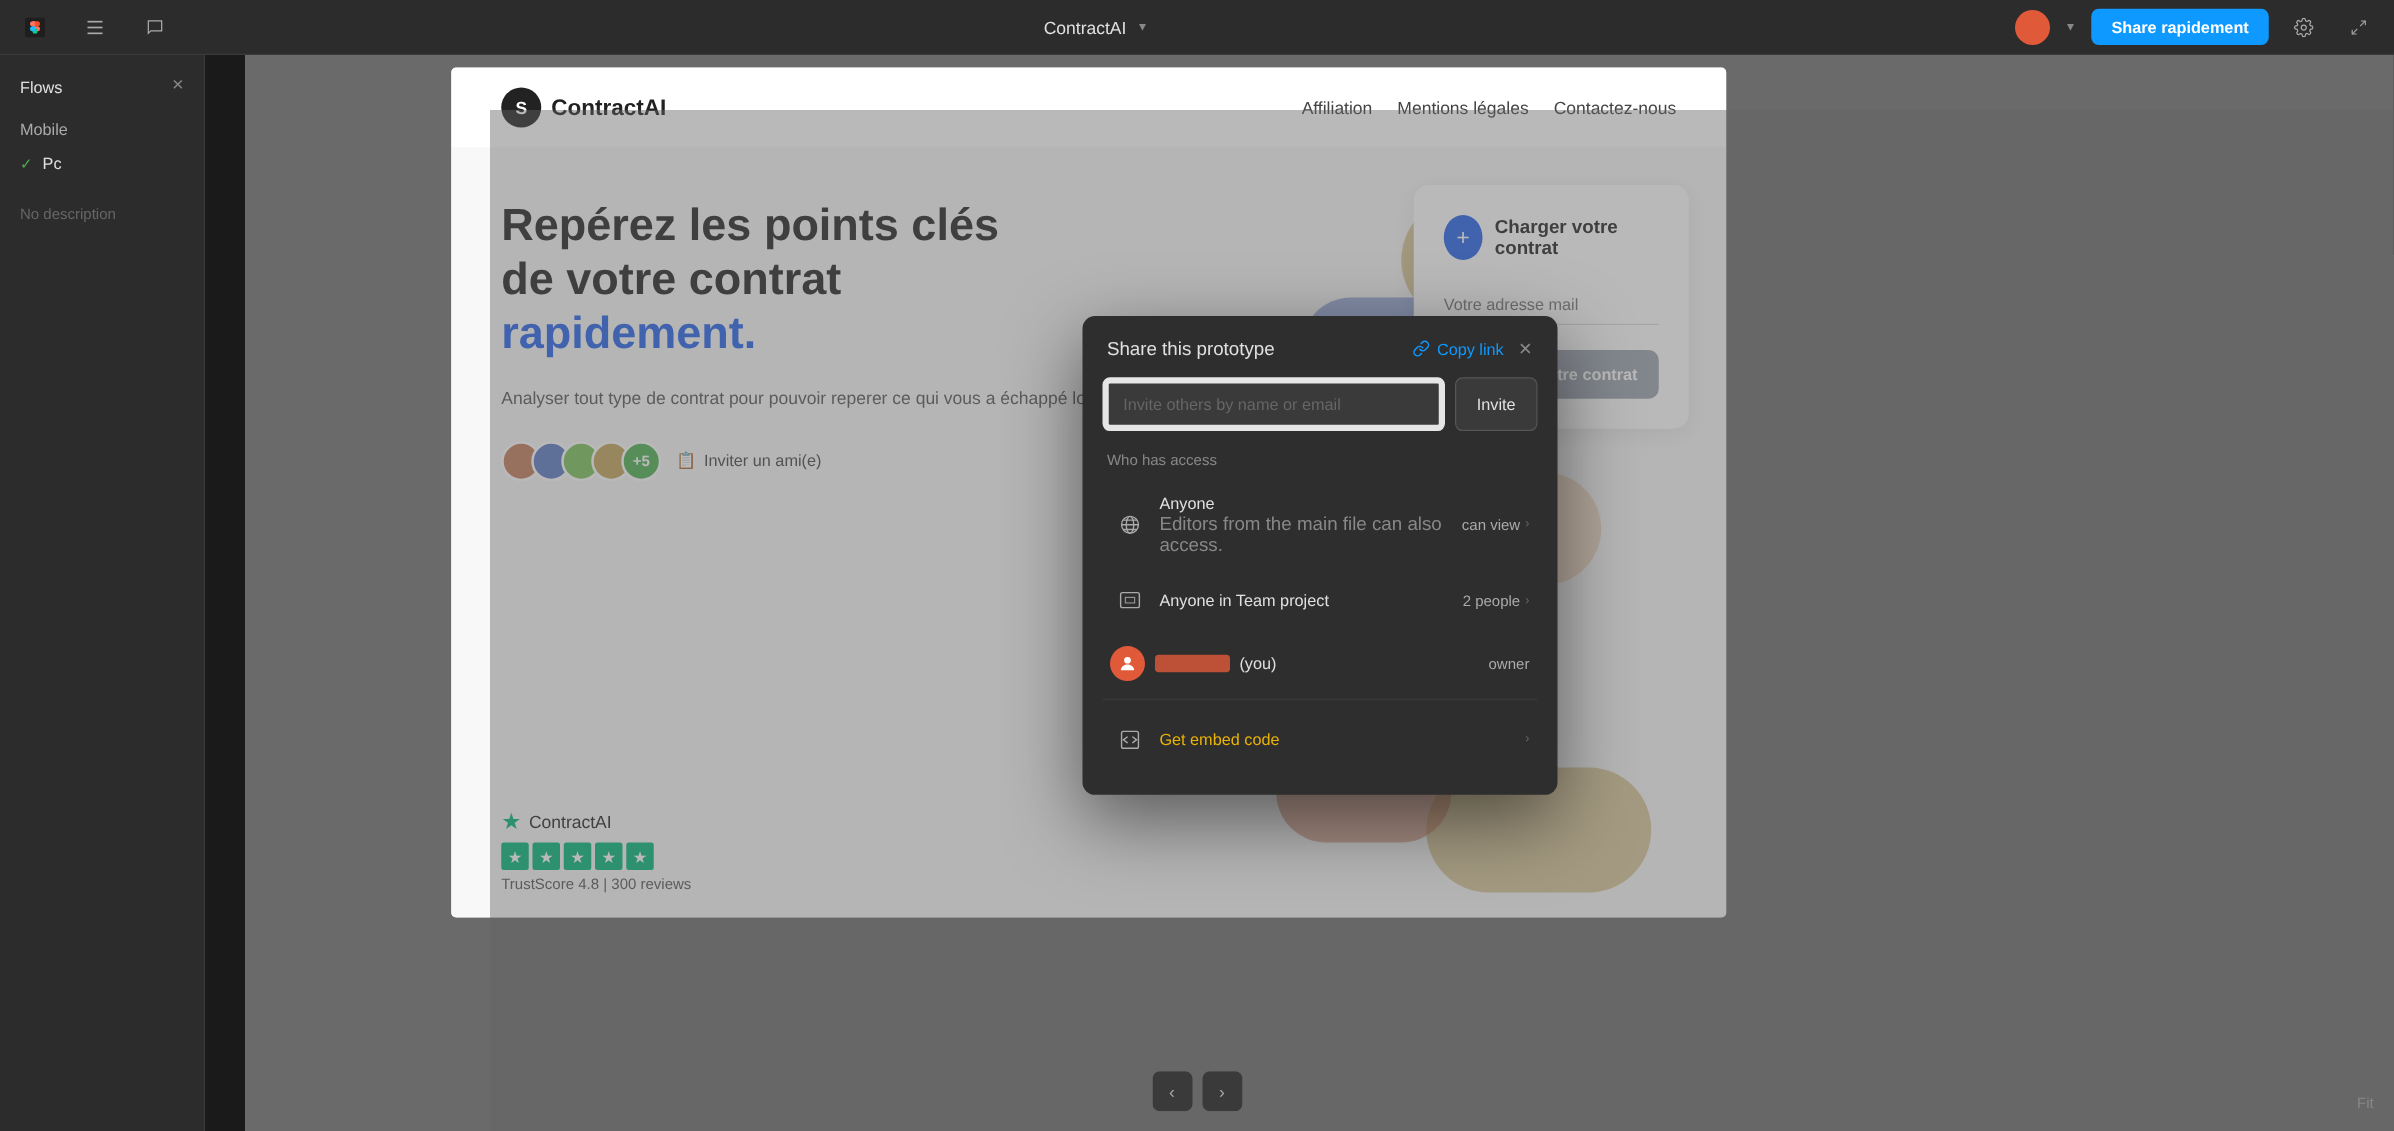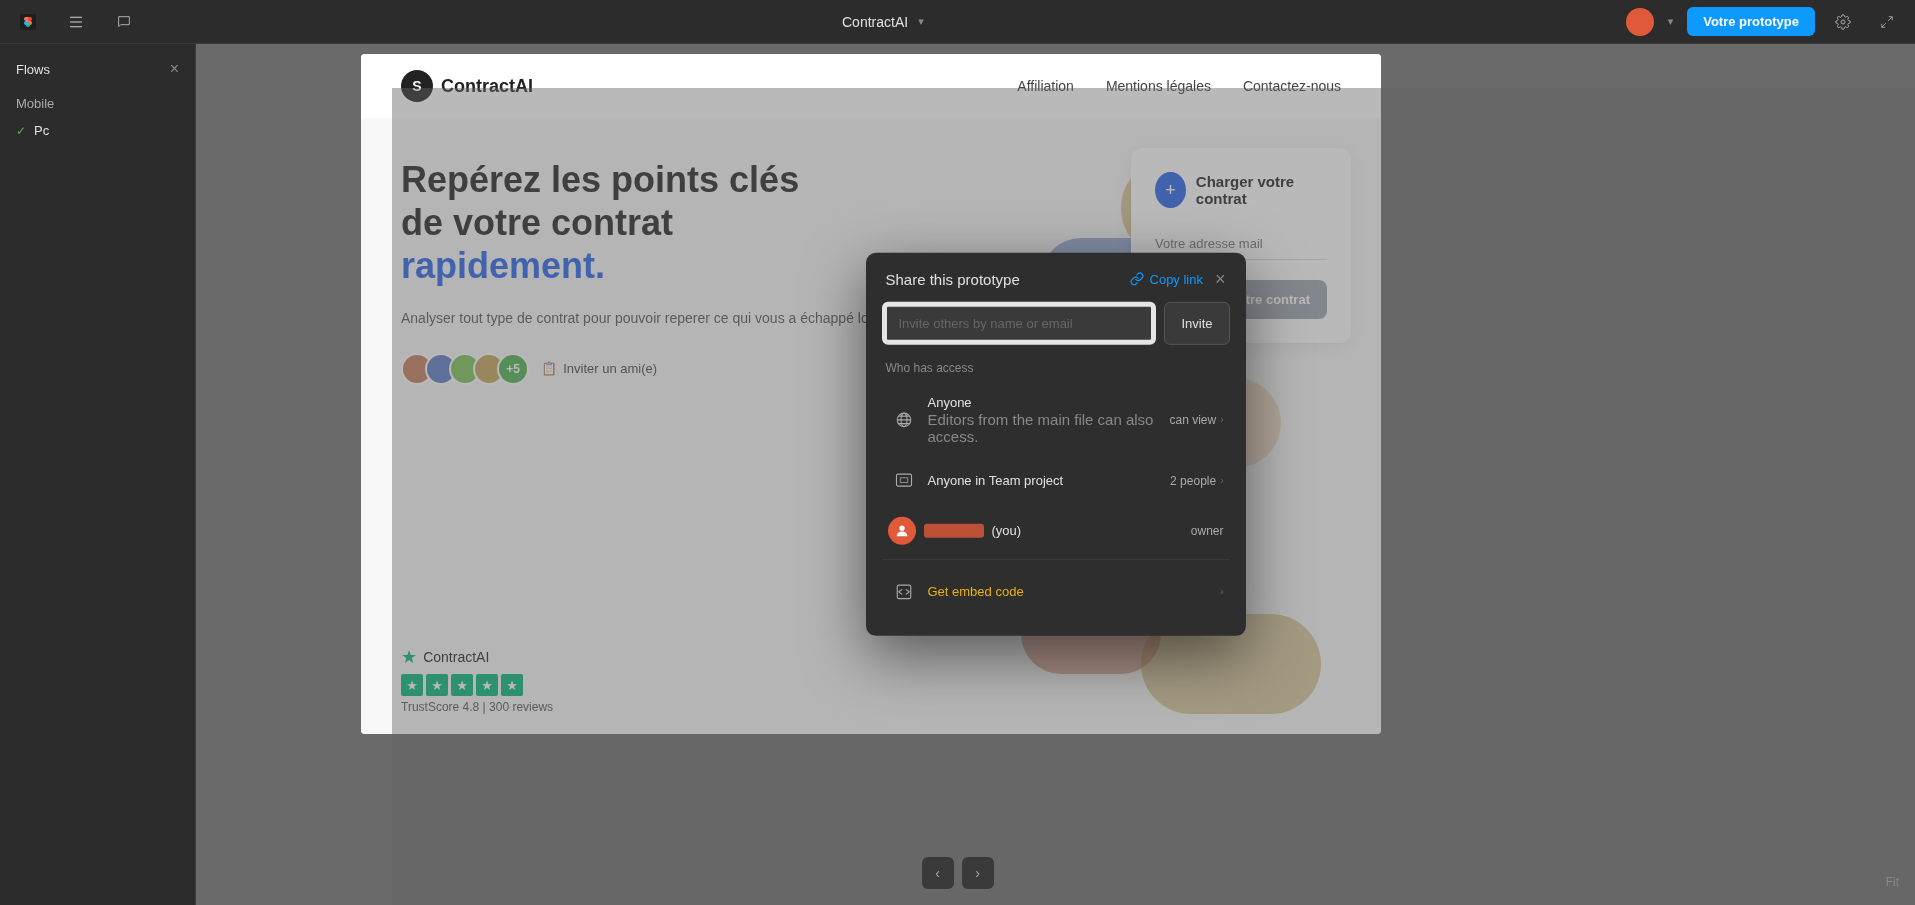--- a/index.html
+++ b/index.html
@@ -25,21 +25,21 @@
       background: #0d99ff; color: white; border: none; border-radius: 6px;
       padding: 7px 16px; font-size: 13px; font-weight: 600; cursor: pointer;
     }
     .avatar-btn {
       width: 28px; height: 28px; border-radius: 50%; background: #e05a3a;
       display: flex; align-items: center; justify-content: center; cursor: pointer;
     }
 
     
     .sidebar {
-      position: fixed; left: 0; top: 44px; bottom: 0; width: 196px;
+      position: fixed; left: 0; top: 44px; bottom: 0; width: 164px;
       background: #2c2c2c; border-right: 1px solid #3a3a3a; z-index: 50;
       padding: 16px 0;
     }
     .sidebar-header {
       display: flex; align-items: center; justify-content: space-between;
       padding: 0 16px 12px;
     }
     .sidebar-title { color: #e0e0e0; font-size: 13px; font-weight: 500; }
     .sidebar-close { color: #888; font-size: 16px; cursor: pointer; }
     .sidebar-item {
@@ -74,21 +74,21 @@
       display: flex; align-items: center; justify-content: space-between;
       padding: 0 40px; height: 64px; background: white;
     }
     .proto-logo { display: flex; align-items: center; gap: 8px; }
     .proto-logo-icon {
       width: 32px; height: 32px; background: #222; border-radius: 50%;
       display: flex; align-items: center; justify-content: center;
       color: white; font-size: 14px; font-weight: 700;
     }
     .proto-logo-text { font-size: 18px; font-weight: 600; color: #222; }
-    .proto-nav-links { display: flex; gap: 32px; }
+    .proto-nav-links { display: flex; gap: 20px; }
     .proto-nav-link { color: #444; font-size: 14px; cursor: pointer; }
 
     .proto-body {
       display: flex; padding: 40px; gap: 40px; height: 616px;
       background: #f8f8f8; position: relative; overflow: hidden;
     }
     .proto-left { flex: 1; }
     .proto-heading { font-size: 36px; font-weight: 700; color: #222; line-height: 1.2; margin-bottom: 20px; }
     .proto-heading-blue { color: #2563eb; }
     .proto-sub { font-size: 14px; color: #555; margin-bottom: 24px; line-height: 1.5; }
@@ -270,21 +270,21 @@
       </svg>
     </div>
   </div>
   <div class="topbar-center">
     <span class="topbar-title">ContractAI</span>
     <span class="topbar-arrow">▾</span>
   </div>
   <div class="topbar-right">
     <div class="avatar-btn"></div>
     <span style="color:#888; font-size:11px; margin:0 2px;">▾</span>
-    <button class="share-btn">Votre prototype</button>
+    <button class="share-btn">Share rapidement</button>
     <div class="topbar-icon-btn">
       <svg width="16" height="16" viewBox="0 0 24 24" fill="none">
         <circle cx="12" cy="12" r="3" stroke="#aaa" stroke-width="1.5"></circle>
         <path d="M19.4 15a1.65 1.65 0 0 0 .33 1.82l.06.06a2 2 0 0 1-2.83 2.83l-.06-.06a1.65 1.65 0 0 0-1.82-.33 1.65 1.65 0 0 0-1 1.51V21a2 2 0 0 1-4 0v-.09A1.65 1.65 0 0 0 9 19.4a1.65 1.65 0 0 0-1.82.33l-.06.06a2 2 0 0 1-2.83-2.83l.06-.06A1.65 1.65 0 0 0 4.68 15a1.65 1.65 0 0 0-1.51-1H3a2 2 0 0 1 0-4h.09A1.65 1.65 0 0 0 4.6 9a1.65 1.65 0 0 0-.33-1.82l-.06-.06a2 2 0 0 1 2.83-2.83l.06.06A1.65 1.65 0 0 0 9 4.68a1.65 1.65 0 0 0 1-1.51V3a2 2 0 0 1 4 0v.09a1.65 1.65 0 0 0 1 1.51 1.65 1.65 0 0 0 1.82-.33l.06-.06a2 2 0 0 1 2.83 2.83l-.06.06A1.65 1.65 0 0 0 19.4 9a1.65 1.65 0 0 0 1.51 1H21a2 2 0 0 1 0 4h-.09a1.65 1.65 0 0 0-1.51 1z" stroke="#aaa" stroke-width="1.5" fill="none"></path>
       </svg>
     </div>
     <div class="topbar-icon-btn">
       <svg width="14" height="14" viewBox="0 0 24 24" fill="none">
         <polyline points="15,3 21,3 21,9" stroke="#aaa" stroke-width="1.5" fill="none"></polyline>
         <polyline points="9,21 3,21 3,15" stroke="#aaa" stroke-width="1.5" fill="none"></polyline>
@@ -300,20 +300,21 @@
     <span class="sidebar-title">Flows</span>
     <span class="sidebar-close">×</span>
   </div>
   <div class="sidebar-item">
     <span>Mobile</span>
   </div>
   <div class="sidebar-item active">
     <span class="sidebar-check">✓</span>
     <span>Pc</span>
   </div>
+  <div class="sidebar-desc">No description</div>
 </div>
 
 <div class="main-content">
 
   <div class="canvas-bg">
     <div class="proto-window">
 
       <div class="proto-nav">
         <div class="proto-logo">
           <div class="proto-logo-icon">S</div>

